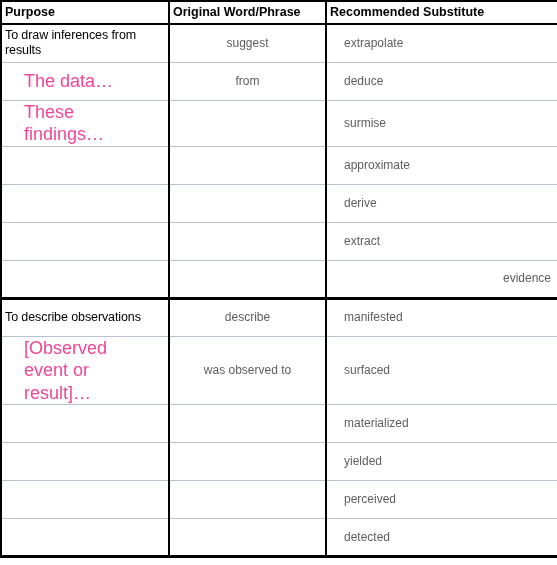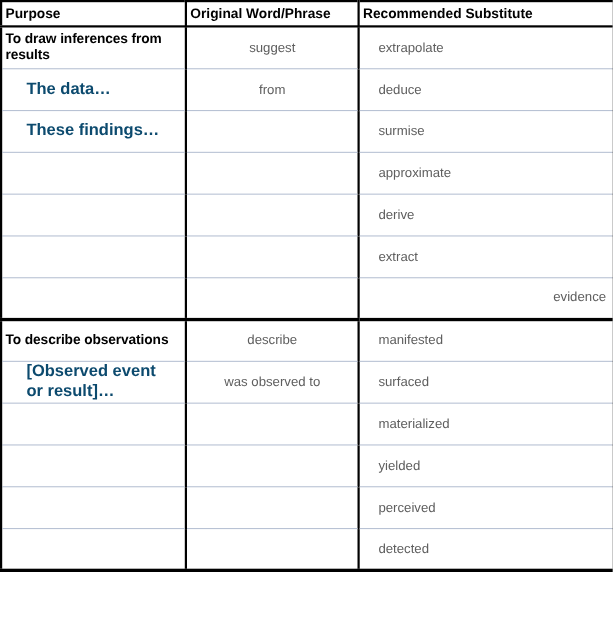--- a/index.html
+++ b/index.html
@@ -58,31 +58,30 @@
     height: 38px;
     box-sizing: border-box;
     background: #ffffff;
   }
   tbody td:last-child { border-right: none; }
 
   
   td.purpose-cell {
     padding-left: 3px;
     padding-right: 14px;
-    font-weight: bold;
   }
   td.purpose-cell.heading {
     color: #000000;
     font-size: 12.5px;
     letter-spacing: -0.1px;
   }
   td.purpose-cell.indented {
     padding-left: 22px;
-    color: #0c4a6e;
-    font-size: 15px;
+    color: #ec4899;
+    font-size: 18px;
   }
 
   
   td.original-cell {
     text-align: center;
     color: #5e5e5e;
   }
 
   
   td.substitute-cell {

